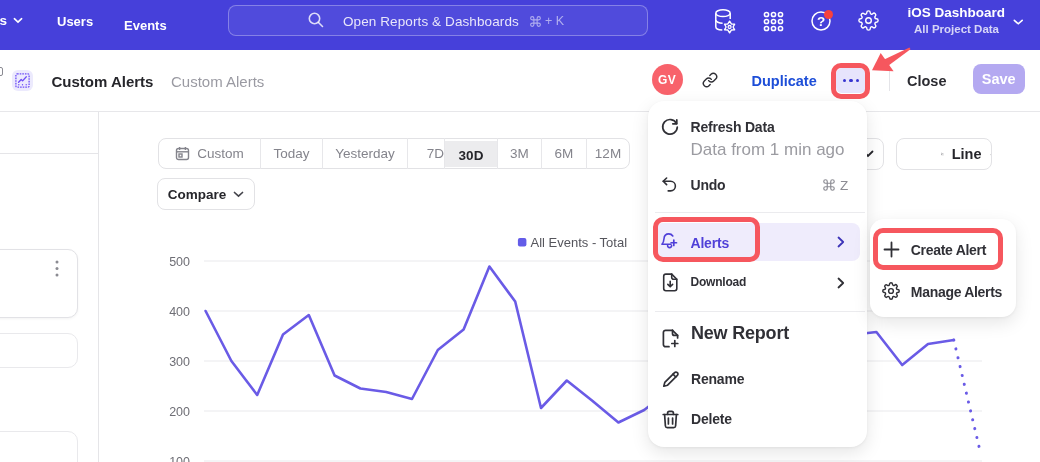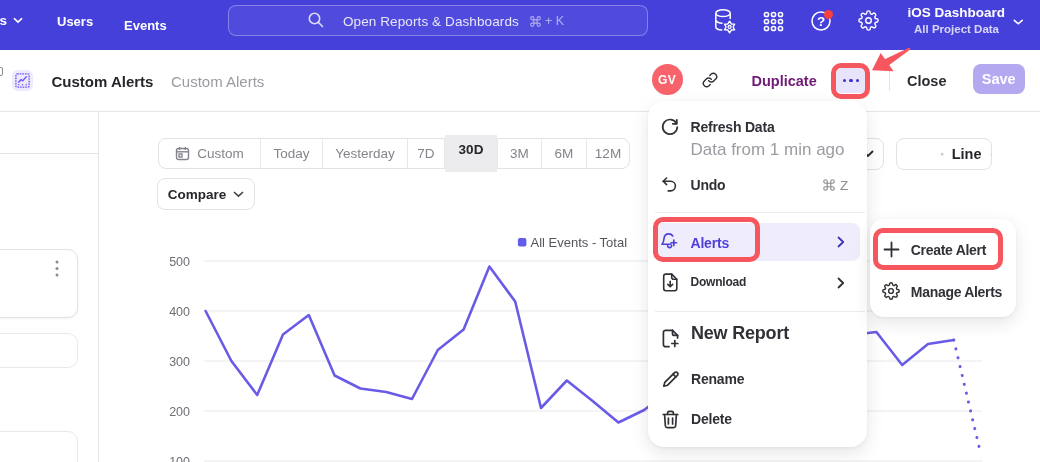--- a/index.html
+++ b/index.html
@@ -53,23 +53,23 @@
         <line x1="1.5" y1="5.8" x2="13.5" y2="5.8"></line>
         <rect x="4" y="8" width="3" height="3"></rect>
       </svg>
       <span>Custom</span>
     </div>
     <div style="width:1px;height:31px;background:#e7e7ea;"></div>
     <div style="width:61px;text-align:center;">Today</div>
     <div style="width:1px;height:31px;background:#e7e7ea;"></div>
     <div style="width:84px;text-align:center;">Yesterday</div>
     <div style="width:1px;height:31px;background:#e7e7ea;"></div>
-    <div style="width:36px;text-align:center;">7D</div>
-    <div style="width:1px;height:31px;background:#e7e7ea;"></div>
-    <div style="width:52px;text-align:center;background:#ececee;color:#26262b;font-weight:bold;height:37px;line-height:29px;">30D</div>
+    <div style="width:36px;text-align:right;">7D</div>
+    <div style="width:1px;height:31px;background:#e7e7ea;"></div>
+    <div style="width:52px;text-align:center;background:#ececee;color:#26262b;font-weight:bold;height:26px;line-height:29px;">30D</div>
     <div style="width:1px;height:31px;background:#e7e7ea;"></div>
     <div style="width:43px;text-align:center;">3M</div>
     <div style="width:1px;height:31px;background:#e7e7ea;"></div>
     <div style="width:44px;text-align:center;">6M</div>
     <div style="width:1px;height:31px;background:#e7e7ea;"></div>
     <div style="flex:1;text-align:center;">12M</div>
   </div>
 
   <div class="abs" style="left:157px;top:178px;width:98px;height:32px;border:1px solid #e2e2e5;border-radius:8px;background:#fff;display:flex;align-items:center;justify-content:center;gap:7px;font-size:13.5px;font-weight:bold;color:#26262b;">
     <span>Compare</span>
@@ -106,21 +106,21 @@
     </svg>
   </div>
   <div class="abs" style="left:51.5px;top:73px;font-size:15px;font-weight:bold;color:#26262b;">Custom Alerts</div>
   <div class="abs" style="left:171px;top:73px;font-size:15px;color:#9a9aa2;">Custom Alerts</div>
 
   <div class="abs" style="left:651.5px;top:64px;width:31px;height:31px;border-radius:50%;background:#f8626b;display:flex;align-items:center;justify-content:center;font-size:12px;font-weight:bold;color:#fff;letter-spacing:.3px;">GV</div>
   <svg class="abs" style="left:701px;top:71.5px;" width="18" height="16" viewBox="0 0 24 24" fill="none" stroke="#2f2f35" stroke-width="2.1" stroke-linecap="round" stroke-linejoin="round">
     <path d="M10 13a5 5 0 0 0 7.54.54l3-3a5 5 0 0 0-7.07-7.07l-1.72 1.71"></path>
     <path d="M14 11a5 5 0 0 0-7.54-.54l-3 3a5 5 0 0 0 7.07 7.07l1.71-1.71"></path>
   </svg>
-  <div class="abs" style="left:751.5px;top:72.5px;font-size:14.5px;font-weight:bold;color:#701a75;">Duplicate</div>
+  <div class="abs" style="left:751.5px;top:72.5px;font-size:14.5px;font-weight:bold;color:#1d4ed8;">Duplicate</div>
 
   <div class="abs" style="left:836px;top:68px;width:30px;height:25px;border-radius:6px;background:#e7e4fc;display:flex;align-items:center;justify-content:center;gap:3.4px;">
     <span style="width:3.4px;height:3.4px;border-radius:50%;background:#3734d0;"></span>
     <span style="width:3.4px;height:3.4px;border-radius:50%;background:#3734d0;"></span>
     <span style="width:3.4px;height:3.4px;border-radius:50%;background:#3734d0;"></span>
   </div>
   <div class="abs" style="left:831.4px;top:63px;width:38.6px;height:36.4px;border:5px solid #f6575e;border-radius:10px;"></div>
 
   <div class="abs" style="left:888.8px;top:71px;width:1px;height:20px;background:#e4e4e8;"></div>
   <div class="abs" style="left:907px;top:72.5px;font-size:14.5px;font-weight:bold;color:#2b2b31;">Close</div>

